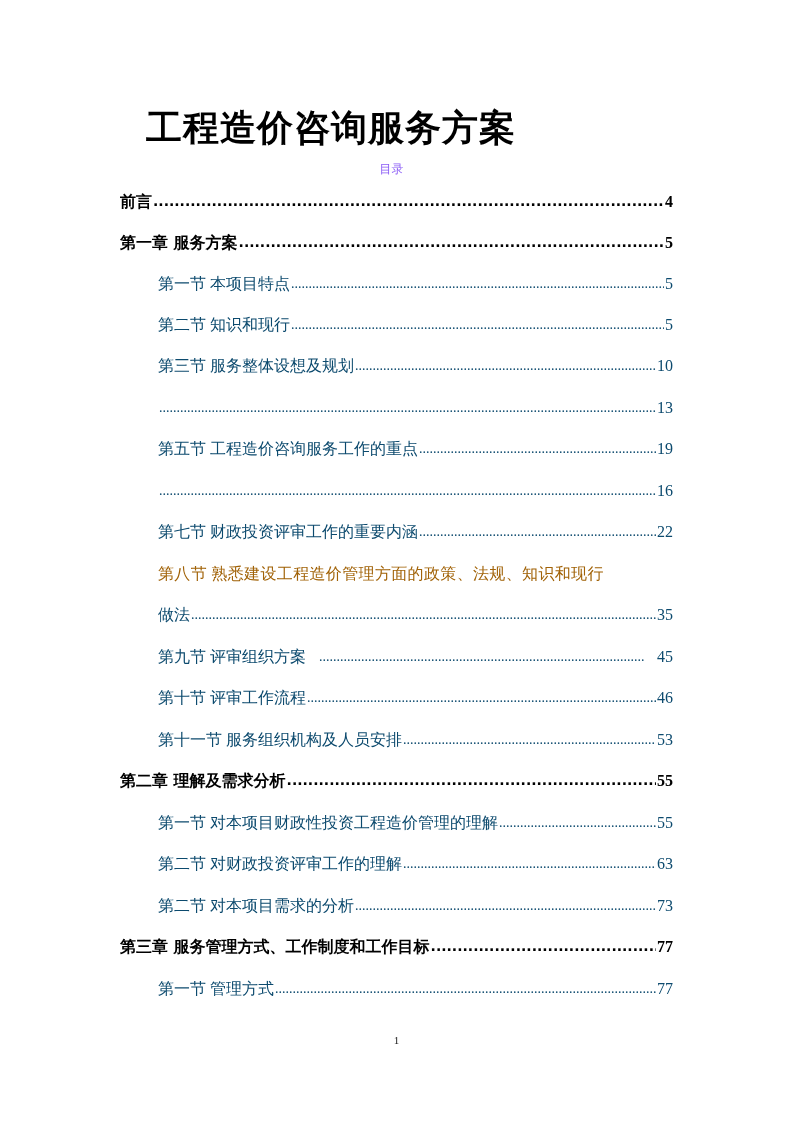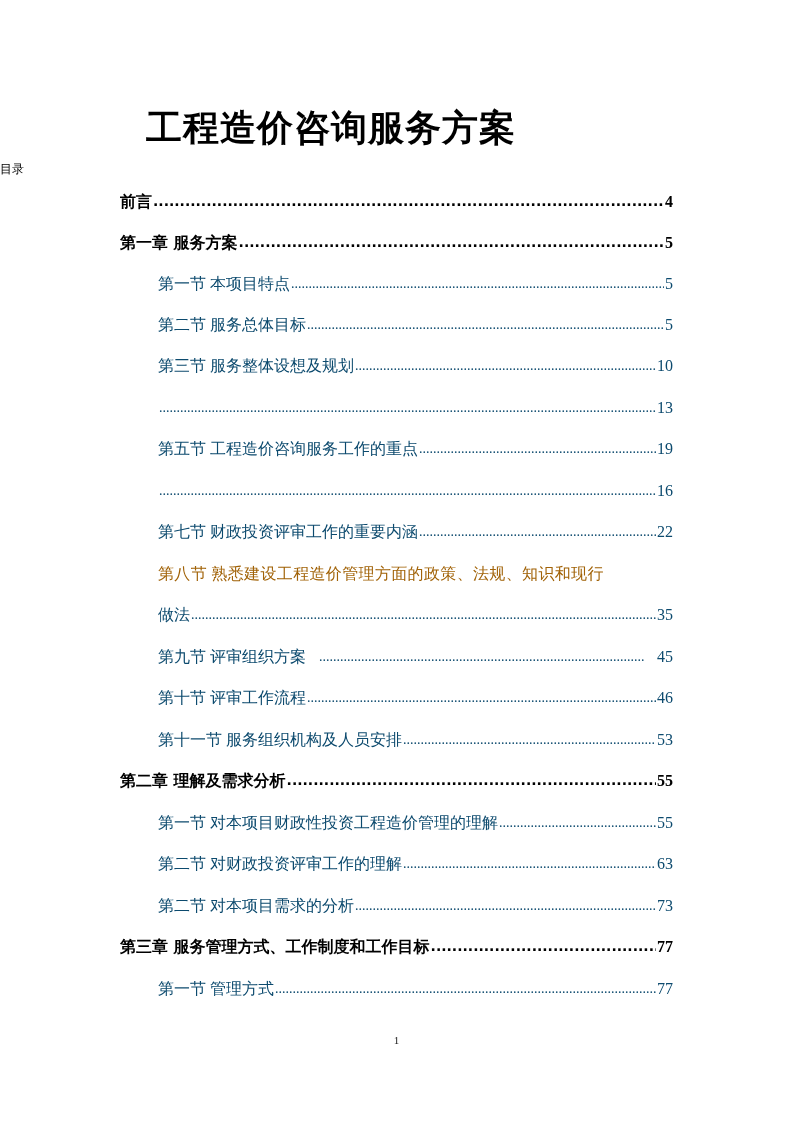--- a/index.html
+++ b/index.html
@@ -25,23 +25,24 @@
       font-weight: bold;
       font-size: 36px;
       line-height: 48px;
       letter-spacing: 1px;
     }
     .toc-caption {
       position: absolute;
       left: 0;
       top: 160px;
       width: 783px;
+      text-align: center;
       font-size: 12px;
       line-height: 18px;
-      color: #000000;
+      color: #8b5cf6;
     }
     .toc {
       position: absolute;
       left: 0;
       top: 0;
       width: 793px;
     }
     .toc-row {
       position: absolute;
       display: flex;
@@ -132,21 +133,21 @@
       <span class="page">5</span>
     </div>
 
     <div class="toc-row level2" style="top:272px;">
       <span class="label">第一节  本项目特点</span>
       <span class="leader"></span>
       <span class="page">5</span>
     </div>
 
     <div class="toc-row level2" style="top:313px;">
-      <span class="label">第二节  服务总体目标</span>
+      <span class="label">第二节  知识和现行</span>
       <span class="leader"></span>
       <span class="page">5</span>
     </div>
 
     <div class="toc-row level2" style="top:354px;">
       <span class="label">第三节  服务整体设想及规划</span>
       <span class="leader"></span>
       <span class="page">10</span>
     </div>
 

